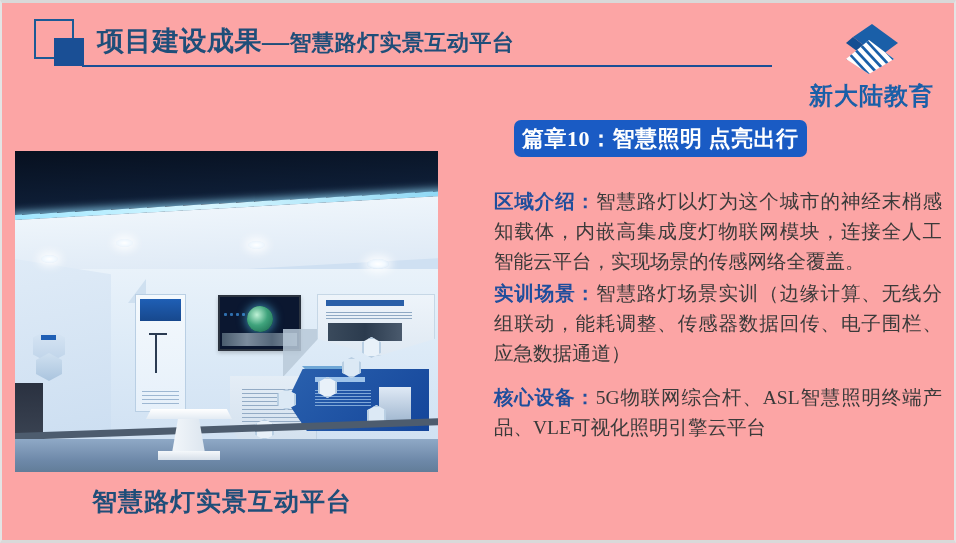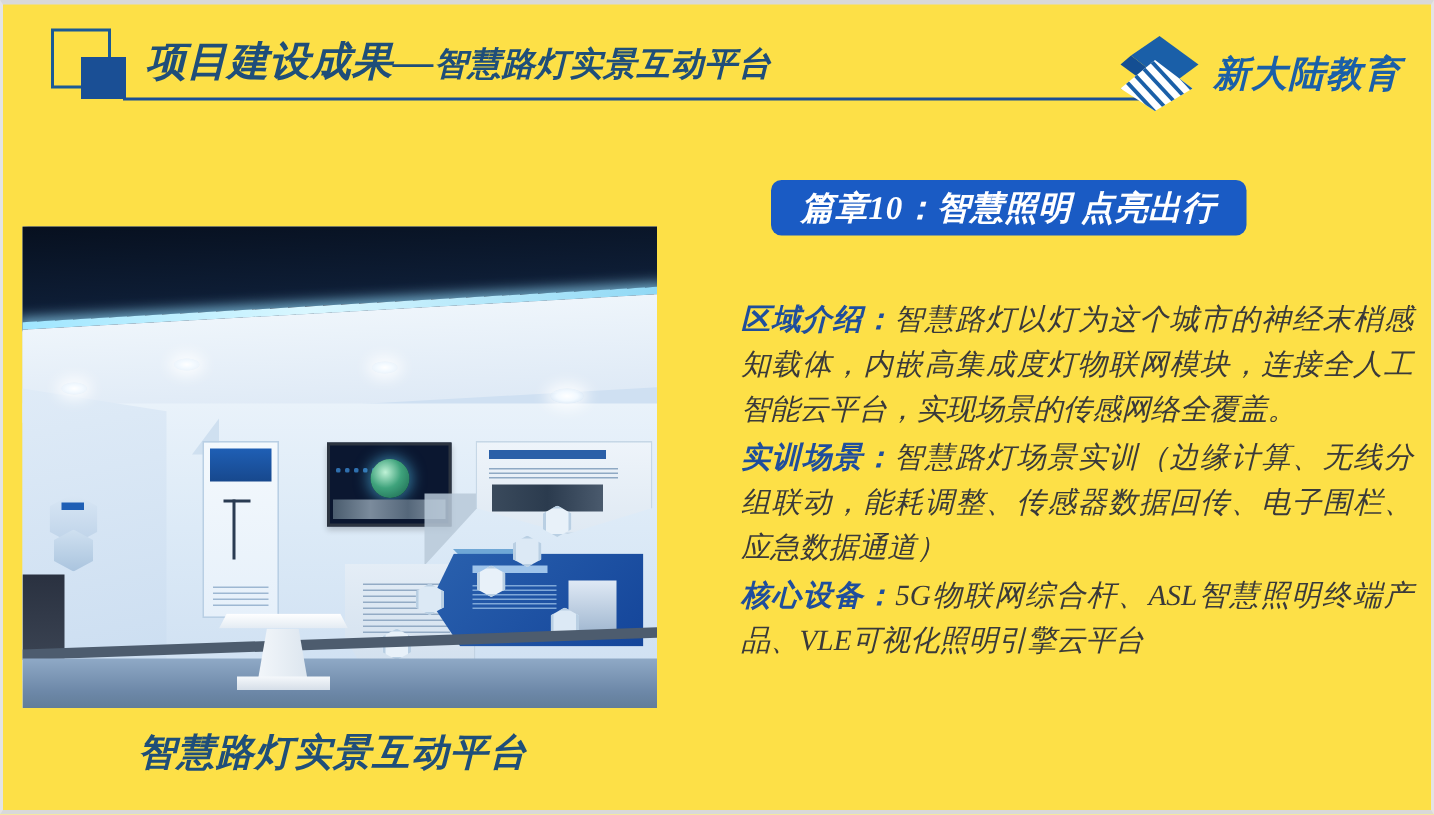--- a/index.html
+++ b/index.html
@@ -3,27 +3,26 @@
 <meta charset="utf-8">
 <style>
   html,body{margin:0;padding:0;}
   body{
     width:956px;height:543px;overflow:hidden;
     background:#ffffff;
     font-family:"Liberation Serif","DejaVu Serif",serif;
   }
   .slide{
     position:relative;width:956px;height:543px;
-    background:#fde047;
+    background:#fca5a5;
     box-sizing:border-box;
     border-top:3px solid #d9d9d9;
     border-bottom:3px solid #d9d9d9;
     border-left:2px solid #e4e4e4;
     border-right:2px solid #e4e4e4;
-    font-style:italic;
   }
 
   
   .hdr-sq-outline{
     position:absolute;left:32px;top:16px;width:36px;height:36px;
     border:2px solid #1b5a96;background:transparent;
   }
   .hdr-sq-filled{
     position:absolute;left:52px;top:35px;width:30px;height:28px;
     background:#1a4f95;
@@ -43,21 +42,21 @@
     font-family:"Liberation Serif","DejaVu Serif",serif;
   }
   .hdr-title .t-sub{
     font-size:22px;font-weight:700;
     font-family:"Liberation Serif","DejaVu Serif",serif;
   }
 
   
   .logo-wrap{
     position:absolute;right:20px;top:20px;
-    display:flex;align-items:center;gap:9px;
+    display:flex;align-items:center;gap:9px;flex-direction:column;
   }
   .logo-mark{position:relative;width:54px;height:52px;flex:0 0 auto;}
   .logo-text{display:flex;flex-direction:column;line-height:1;}
   .logo-cn{
     font-size:24px;font-weight:700;color:#1a5fa8;letter-spacing:1px;
     font-family:"DejaVu Sans","Liberation Sans",sans-serif;
   }
   .logo-en{
     font-size:19px;font-weight:700;color:#1a5fa8;letter-spacing:0.5px;
     margin-top:4px;
@@ -221,39 +220,39 @@
   .caption{
     position:absolute;left:90px;top:482px;
     font-size:25px;font-weight:700;color:#1f4e79;
     font-family:"Liberation Serif","DejaVu Serif",serif;
     letter-spacing:1px;white-space:nowrap;
   }
 
   
   .chapter-banner{
     position:absolute;left:512px;top:117px;height:37px;
-    padding:0 20px;border-radius:7px;
+    padding:0 8px;border-radius:7px;
     background:#1a5bc4;
     display:flex;align-items:center;
     box-sizing:border-box;
   }
   .chapter-banner span{
     font-size:22px;font-weight:700;color:#ffffff;white-space:nowrap;
     font-family:"Liberation Serif","DejaVu Serif",serif;
     letter-spacing:0.5px;
   }
   .para{
     position:absolute;left:492px;width:448px;
     font-size:19.5px;line-height:30px;color:#3a3a3a;
     font-family:"Liberation Serif","DejaVu Serif",serif;
     text-align:justify;
   }
   .para .lead{color:#1f4e9c;font-weight:700;}
-  #p1{top:196px;}
-  #p2{top:288px;}
+  #p1{top:184px;}
+  #p2{top:276px;}
   #p3{top:380px;}
 </style>
 </head>
 <body>
 
 <div class="slide">
 
   <div class="hdr-sq-outline"></div>
   <div class="hdr-sq-filled"></div>
   <div class="hdr-rule"></div>

